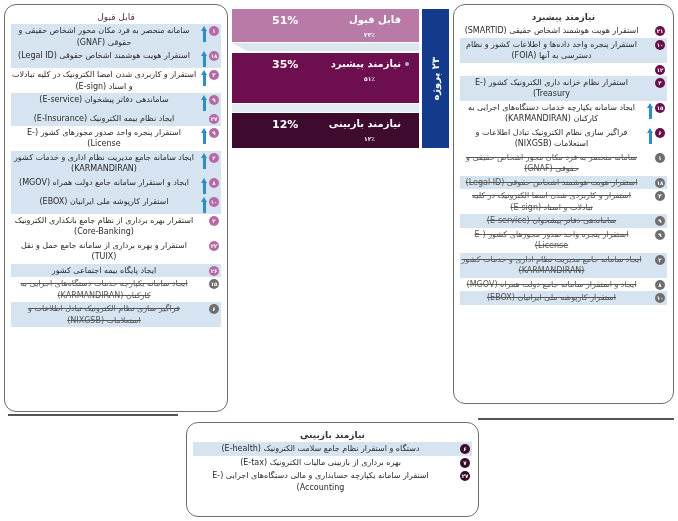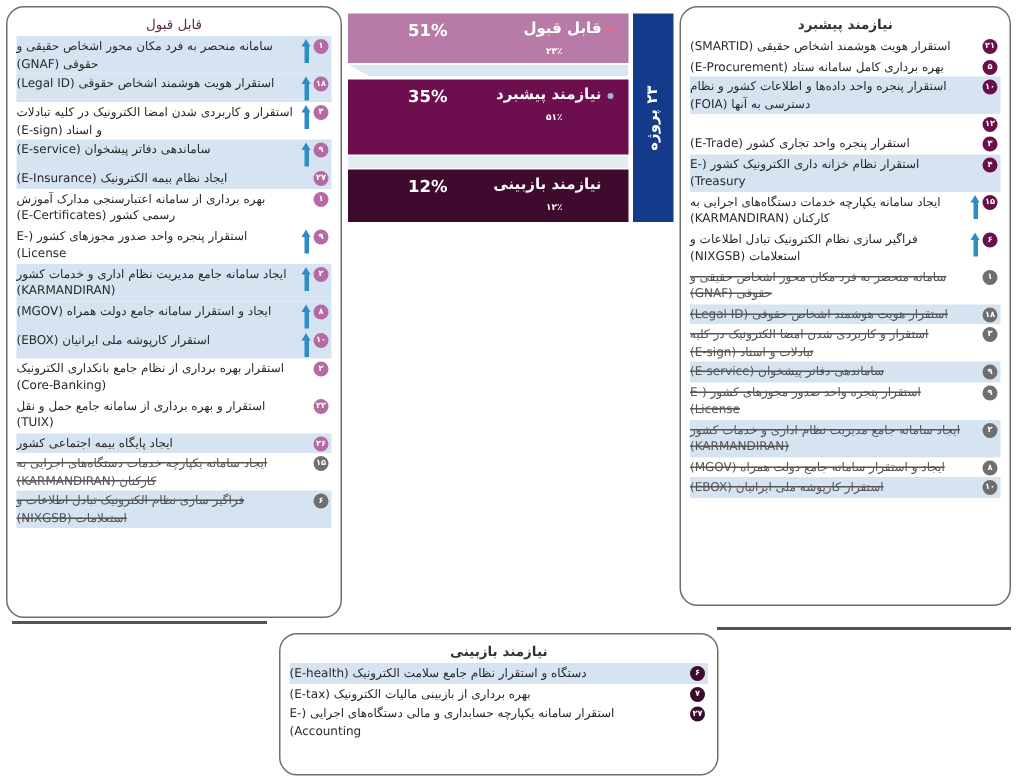--- a/index.html
+++ b/index.html
@@ -54,21 +54,21 @@
   }
   .arrow::before {
     content: ""; position: absolute; left: 0; top: 0;
     border-left: 3.5px solid transparent; border-right: 3.5px solid transparent;
     border-bottom: 5px solid #2d8dc7;
   }
   .arrow::after {
     content: ""; position: absolute; left: 2px; top: 4px;
     width: 3px; height: 12px; background: #2d8dc7;
   }
-  .item .txt { flex: 1; text-align: left; }
+  .item .txt { flex: 1; text-align: center; }
   .item.strike .txt { text-decoration: line-through; color: #555; }
 
   
   .center { position: absolute; left: 232px; top: 9px; width: 217px; height: 139px; }
   .side-label {
     position: absolute; right: 0; top: 0; width: 27px; height: 139px;
     background: #143a8c; color: #fff;
     display: flex; align-items: center; justify-content: center;
   }
   .side-label span {
@@ -122,26 +122,20 @@
           <span class="badge b-accept">۹</span>
           <span class="arrow"></span>
         </div>
         <span class="txt">ساماندهی دفاتر پیشخوان (E-service)</span>
       </div>
       <div class="item hl">
         <div class="marks">
           <span class="badge b-accept">۲۷</span>
         </div>
         <span class="txt">ایجاد نظام بیمه الکترونیک (E-Insurance)</span>
-      </div>
-      <div class="item">
-        <div class="marks">
-          <span class="badge b-accept">۱</span>
-        </div>
-        <span class="txt">بهره برداری از سامانه اعتبارسنجی مدارک آموزش رسمی کشور (E-Certificates)</span>
       </div>
       <div class="item">
         <div class="marks">
           <span class="badge b-accept">۹</span>
           <span class="arrow"></span>
         </div>
         <span class="txt">استقرار پنجره واحد صدور مجوزهای کشور (E-License)</span>
       </div>
       <div class="item hl">
         <div class="marks">
@@ -224,42 +218,30 @@
 
 <div class="panel advance" style="left:453px; top:4px; width:221px; height:400px;">
   <div class="panel-title">نیازمند پیشبرد</div>
   <div id="advance-list">
       <div class="item">
         <div class="marks">
           <span class="badge b-adv">۲۱</span>
         </div>
         <span class="txt">استقرار هویت هوشمند اشخاص حقیقی (SMARTID)</span>
       </div>
-      <div class="item">
-        <div class="marks">
-          <span class="badge b-adv">۵</span>
-        </div>
-        <span class="txt">بهره برداری کامل سامانه ستاد (E-Procurement)</span>
-      </div>
       <div class="item hl">
         <div class="marks">
           <span class="badge b-adv">۱۰</span>
         </div>
         <span class="txt">استقرار پنجره واحد داده‌ها و اطلاعات کشور و نظام دسترسی به آنها (FOIA)</span>
       </div>
       <div class="item">
         <div class="marks">
           <span class="badge b-adv">۱۲</span>
         </div>
-      </div>
-      <div class="item">
-        <div class="marks">
-          <span class="badge b-adv">۳</span>
-        </div>
-        <span class="txt">استقرار پنجره واحد تجاری کشور (E-Trade)</span>
       </div>
       <div class="item hl">
         <div class="marks">
           <span class="badge b-adv">۴</span>
         </div>
         <span class="txt">استقرار نظام خزانه داری الکترونیک کشور (E-Treasury)</span>
       </div>
       <div class="item">
         <div class="marks">
           <span class="badge b-adv">۱۵</span>

